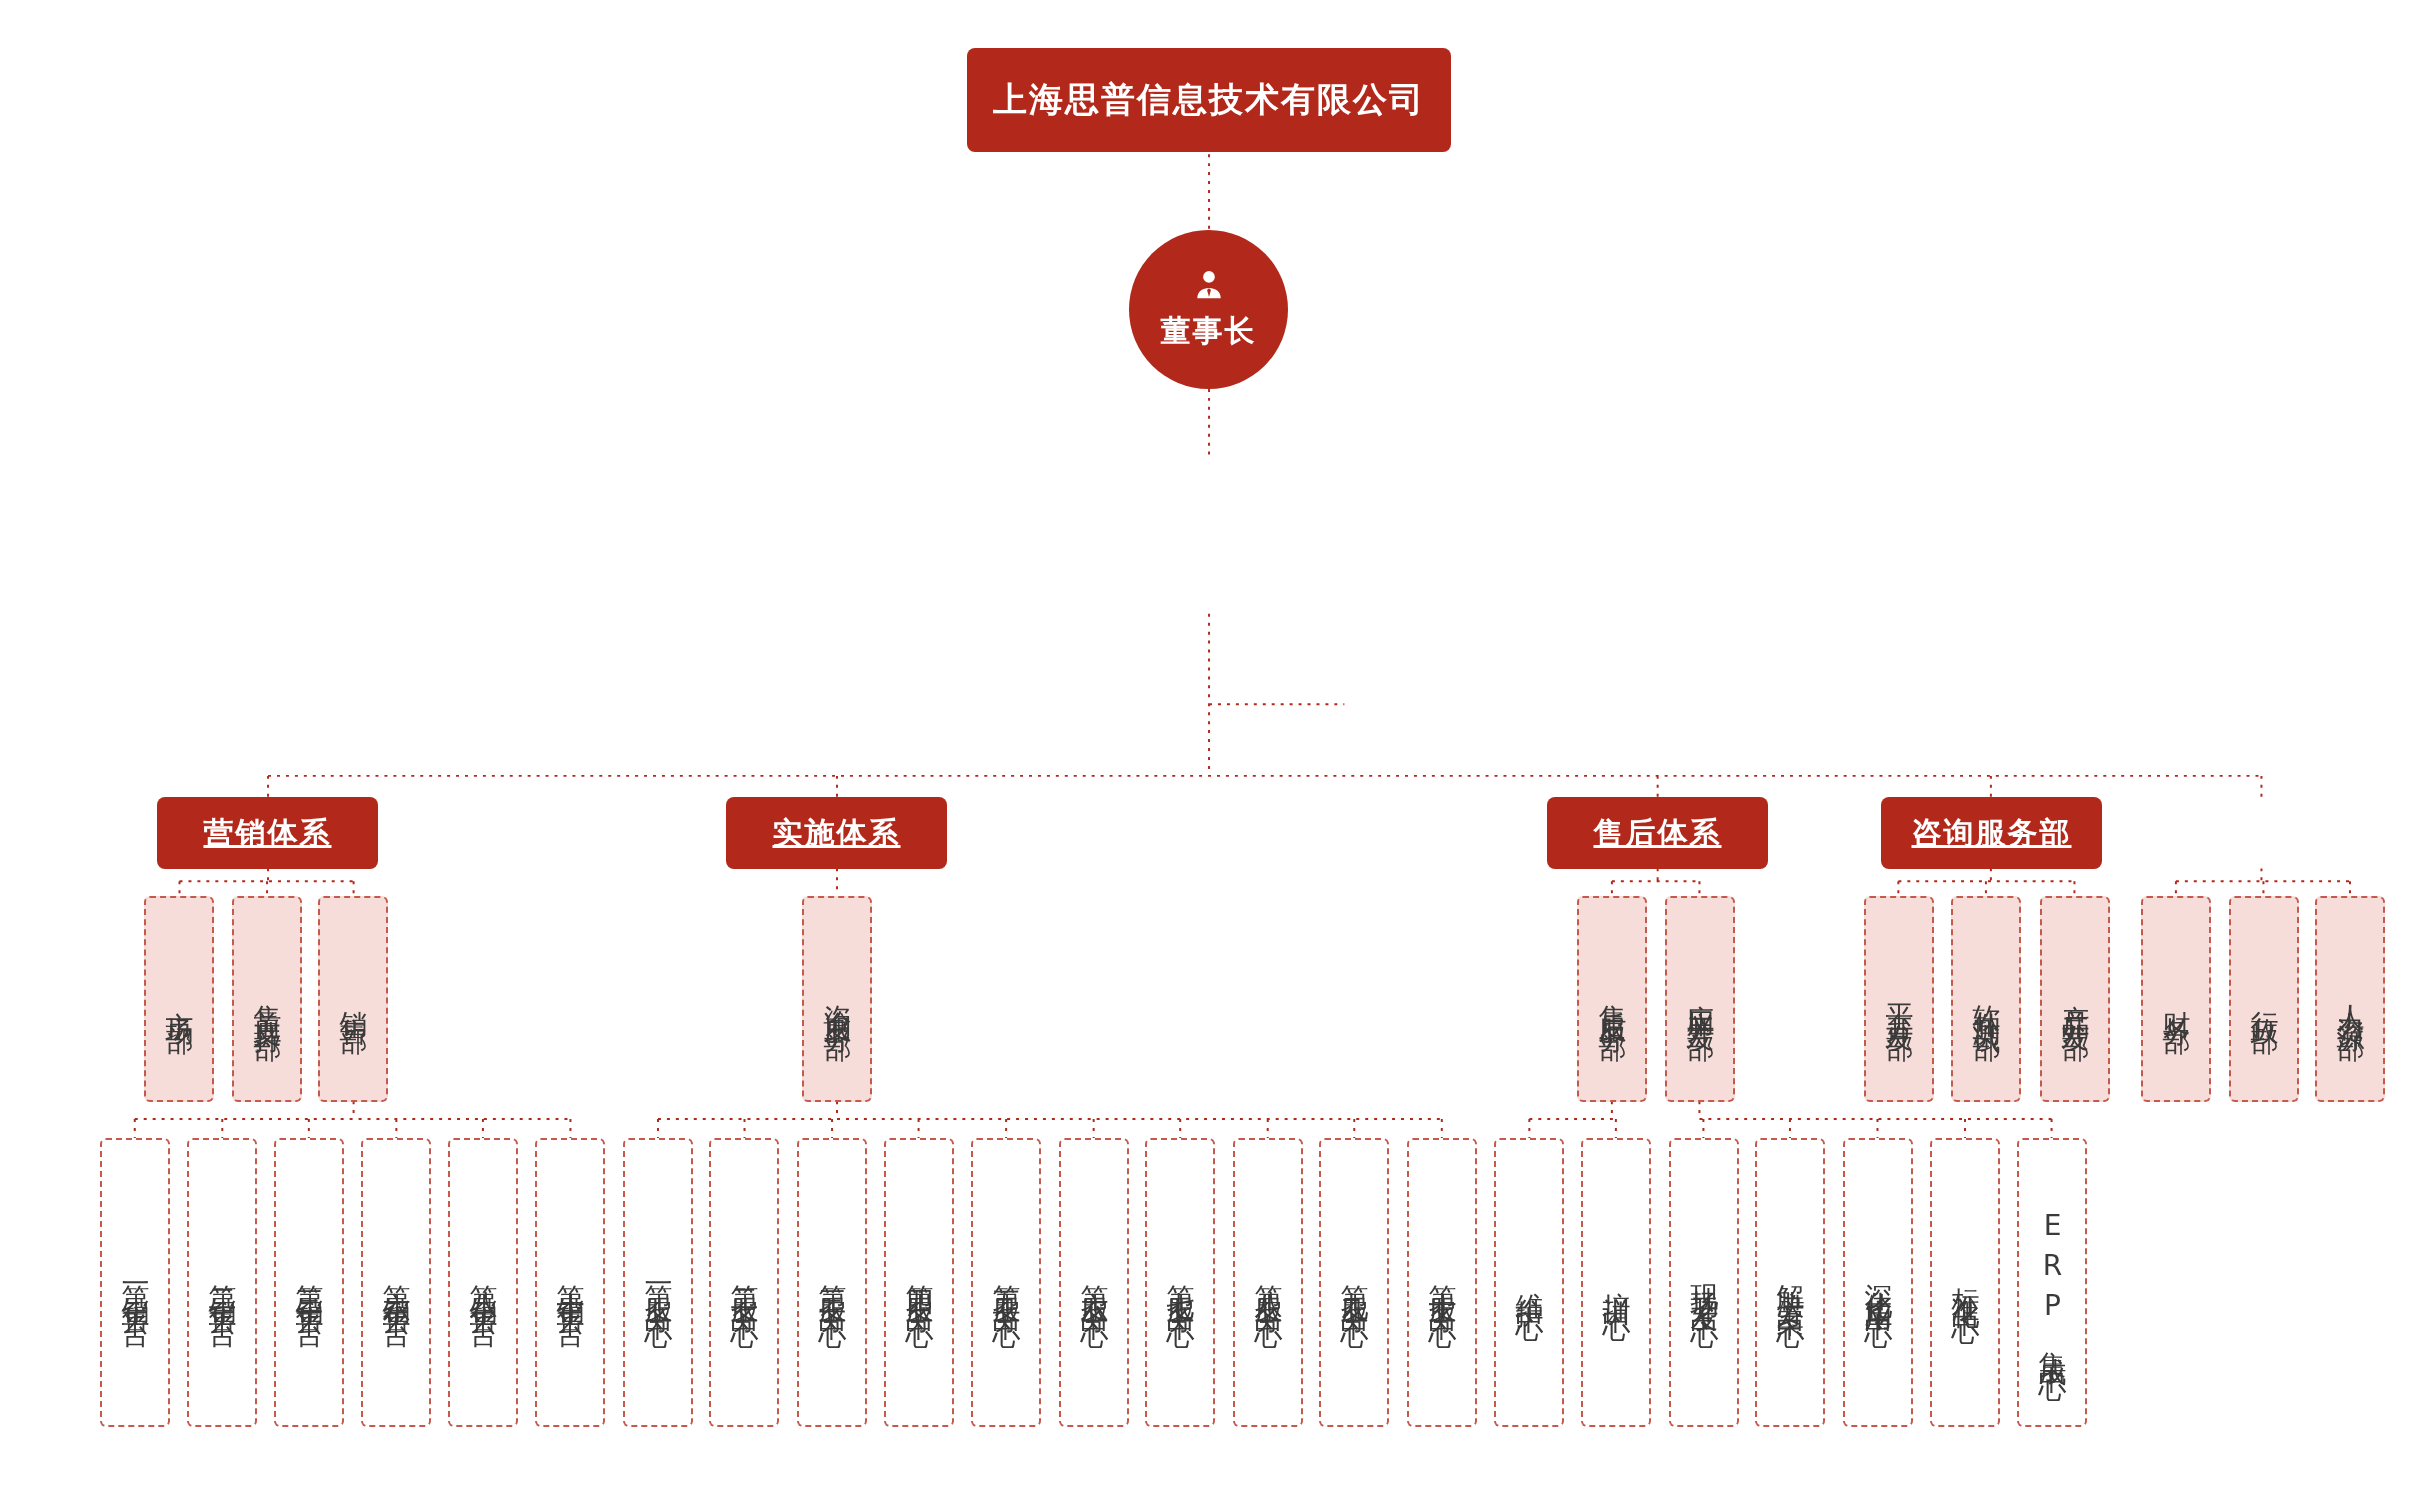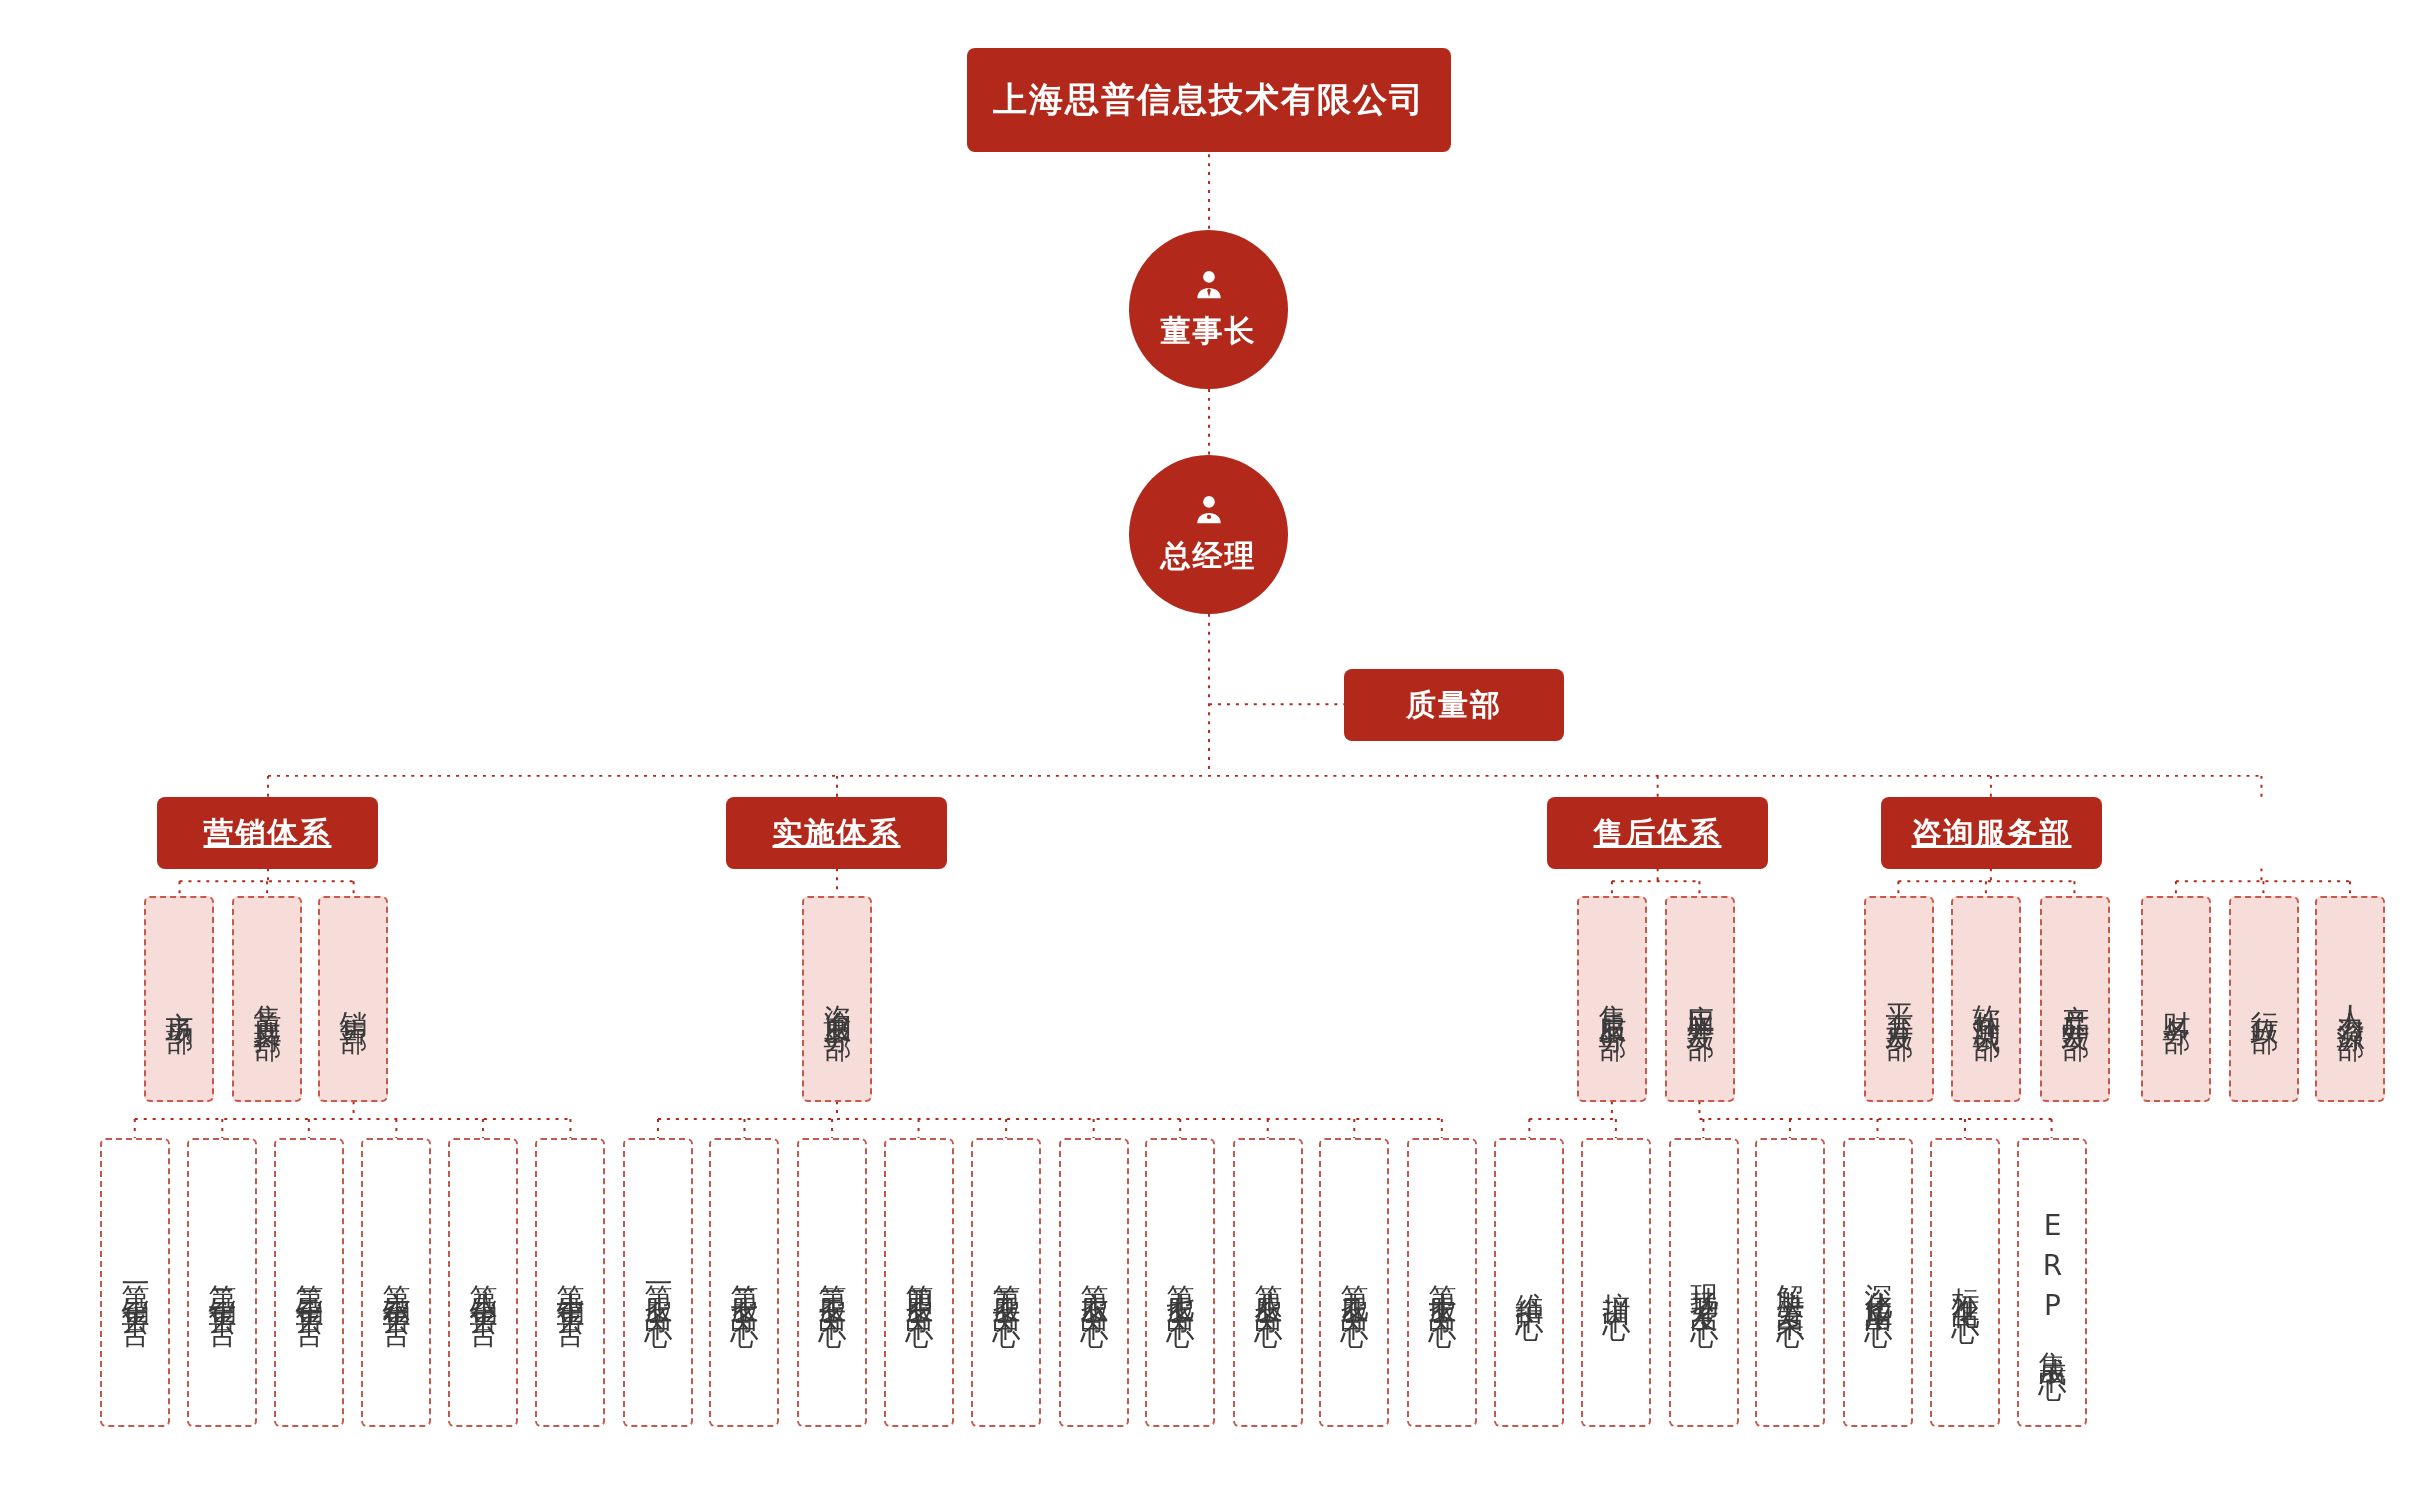--- a/index.html
+++ b/index.html
@@ -66,32 +66,21 @@
     <span class="person-icon">
       <svg viewBox="0 0 24 24">
           <circle cx="12" cy="6.6" r="3.9" fill="#fff"></circle>
           <path d="M4.2 20.8c0-4.4 3.6-6.8 7.8-6.8s7.8 2.4 7.8 6.8z" fill="#fff"></path>
           <path d="M12 14.2l1.3 1.2-1.3 4.6-1.3-4.6z" fill="#B2281A"></path>
         </svg>
     </span>
     <span>董事长</span>
   </div>
 
-  <div class="circle" style="left:1129px;top:455px">
-    <span class="person-icon">
-      <svg viewBox="0 0 24 24">
-          <circle cx="12" cy="6.6" r="3.9" fill="#fff"></circle>
-          <path d="M4.2 20.8c0-4.4 3.6-6.8 7.8-6.8s7.8 2.4 7.8 6.8z" fill="#fff"></path>
-          <circle cx="12" cy="16.6" r="1.4" fill="#B2281A"></circle>
-        </svg>
-    </span>
-    <span>总经理</span>
-  </div>
 
-  <div class="rbox qbox" style="left:1344px;top:669px">质量部</div>
 
   <div class="rbox branch-box" style="left:157px;top:797px">营销体系</div>
   <div class="rbox branch-box" style="left:726px;top:797px">实施体系</div>
   <div class="rbox branch-box" style="left:1547px;top:797px">售后体系</div>
   <div class="rbox branch-box" style="left:1881px;top:797px">咨询服务部</div>
 
   <div class="vbox vpink" style="left:144px;top:896px">市场部</div>
   <div class="vbox vpink" style="left:232px;top:896px">售前支持部</div>
   <div class="vbox vpink" style="left:318px;top:896px">销售部</div>
 

